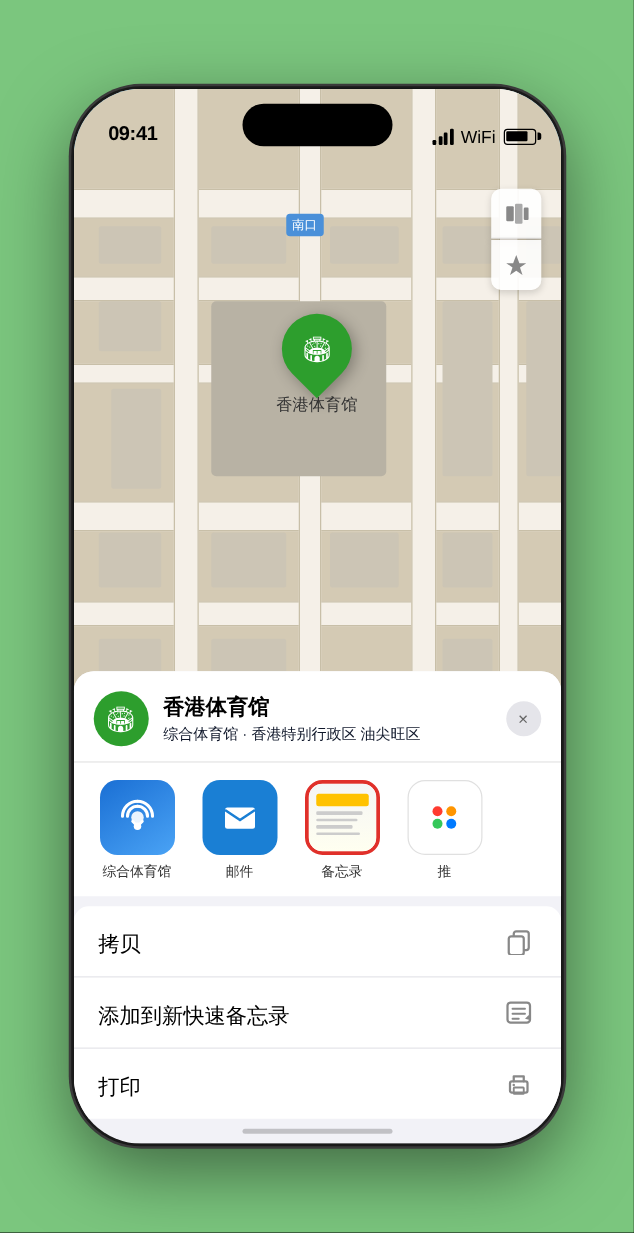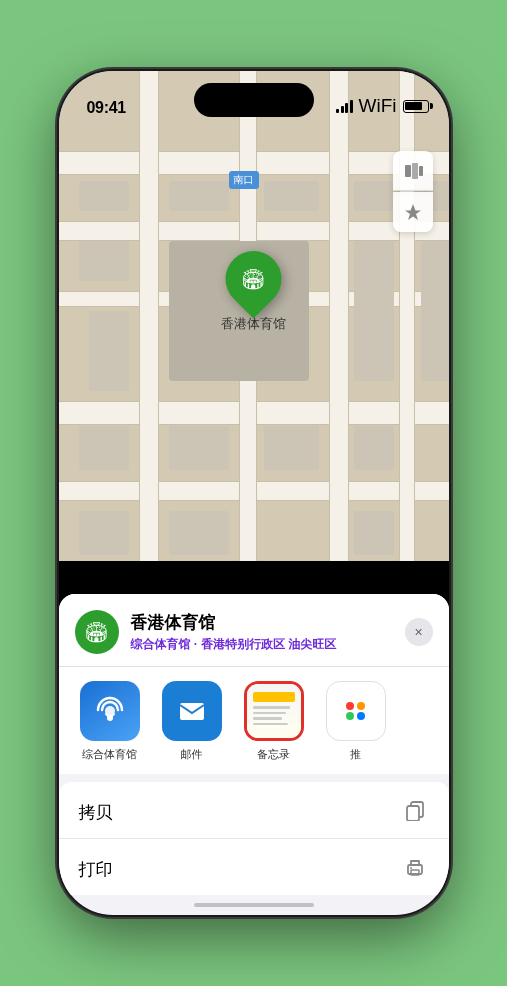--- a/index.html
+++ b/index.html
@@ -206,23 +206,22 @@
     .venue-info {
       flex: 1;
     }
     .venue-name {
       font-size: 17px;
       font-weight: 600;
       color: #000;
     }
     .venue-sub {
       font-size: 12px;
-      color: #6d28d9;
+      color: #0f172a;
       margin-top: 2px;
-      font-weight: bold;
     }
     .close-btn {
       width: 28px;
       height: 28px;
       background: #e5e5ea;
       border-radius: 50%;
       display: flex;
       align-items: center;
       justify-content: center;
       color: #666;
@@ -318,21 +317,21 @@
       align-items: flex-end;
       gap: 1.5px;
       height: 14px;
     }
     .signal-bar span {
       background: #000;
       width: 3px;
       border-radius: 1px;
     }
     .wifi-icon {
-      font-size: 19px;
+      font-size: 14px;
       color: #000;
     }
     .battery-icon {
       width: 26px;
       height: 13px;
       border: 1.5px solid #000;
       border-radius: 3px;
       position: relative;
       display: flex;
       align-items: center;
@@ -521,20 +520,30 @@
           <div class="list-item-icon">
             <svg width="22" height="22" viewBox="0 0 22 22" fill="none">
               <rect x="7" y="3" width="12" height="15" rx="2" stroke="#888" stroke-width="1.8" fill="none"></rect>
               <rect x="3" y="7" width="12" height="15" rx="2" stroke="#888" stroke-width="1.8" fill="white"></rect>
             </svg>
           </div>
         </div>
 
 
 
+        <div class="list-item">
+          <span class="list-item-text">添加到新快速备忘录</span>
+          <div class="list-item-icon">
+            <svg width="22" height="22" viewBox="0 0 22 22" fill="none">
+              <rect x="2" y="3" width="18" height="16" rx="2.5" stroke="#888" stroke-width="1.8" fill="none"></rect>
+              <path d="M6 8H16M6 12H16M6 16H11" stroke="#888" stroke-width="1.5" stroke-linecap="round"></path>
+              <path d="M16 16L19 13L20 17L16 16Z" fill="#888"></path>
+            </svg>
+          </div>
+        </div>
 
         <div class="list-item" style="border-bottom:none;">
           <span class="list-item-text">打印</span>
           <div class="list-item-icon">
             <svg width="22" height="22" viewBox="0 0 22 22" fill="none">
               <rect x="4" y="9" width="14" height="9" rx="1.5" stroke="#888" stroke-width="1.8" fill="none"></rect>
               <path d="M7 9V5H15V9" stroke="#888" stroke-width="1.8" stroke-linecap="round" stroke-linejoin="round"></path>
               <rect x="7" y="14" width="8" height="5" rx="0.5" stroke="#888" stroke-width="1.5" fill="none"></rect>
               <circle cx="7" cy="12" r="1" fill="#888"></circle>
             </svg>

